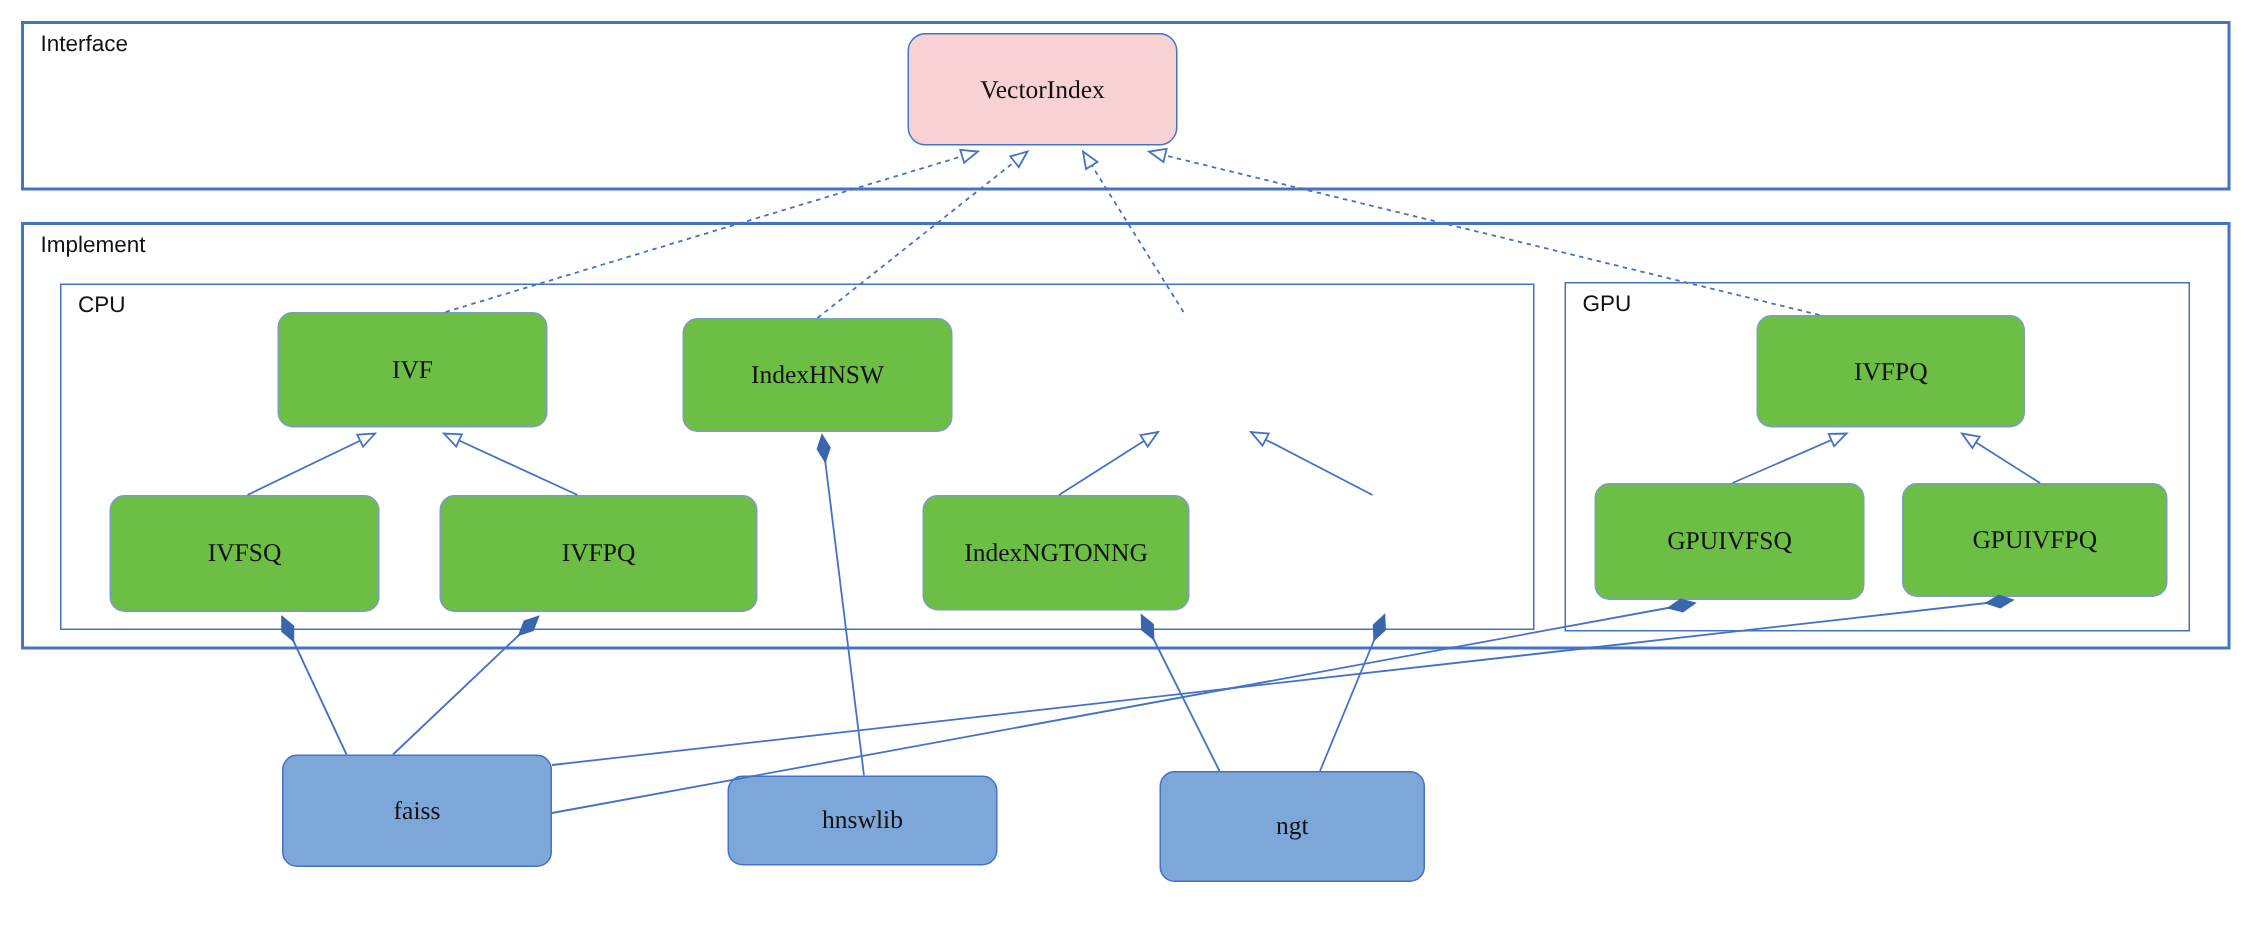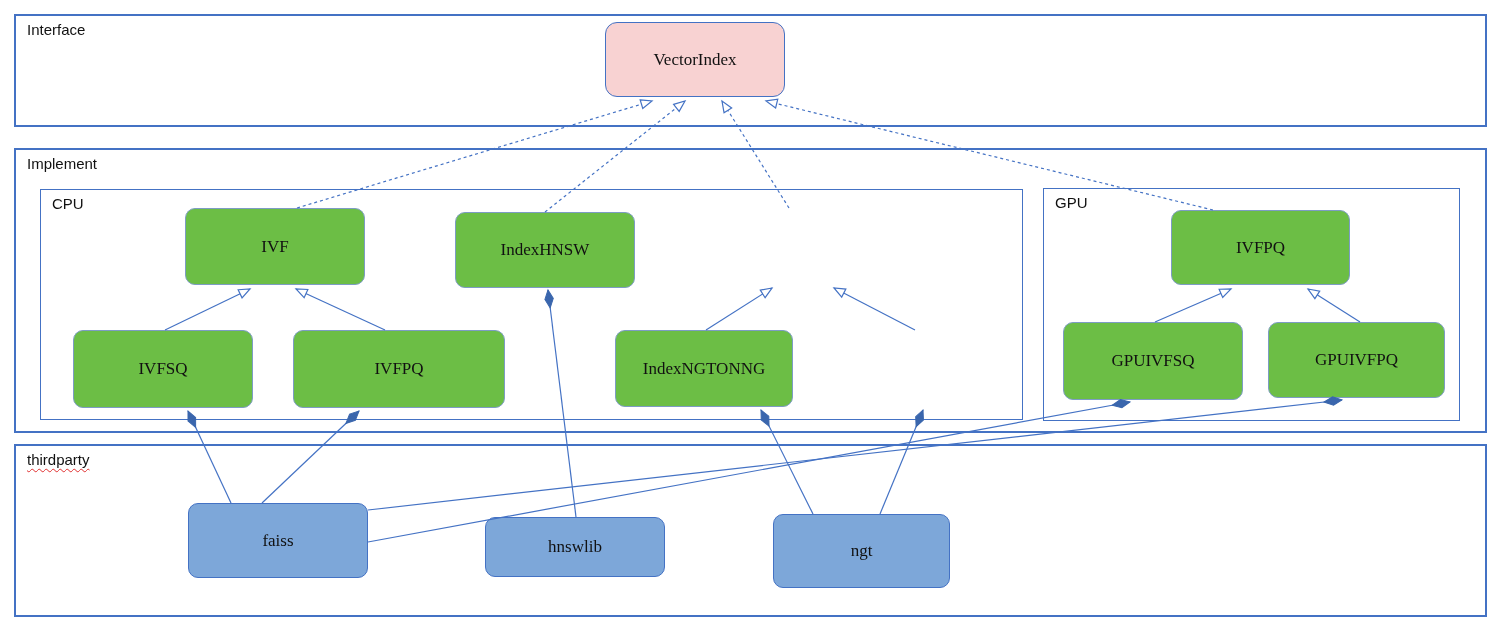--- a/index.html
+++ b/index.html
@@ -71,23 +71,20 @@
   </div>
 
   <div class="container-box inner" style="left:40px; top:189px; width:983px; height:231px;">
     <span class="container-label">CPU</span>
   </div>
 
   <div class="container-box inner" style="left:1043px; top:188px; width:417px; height:233px;text-align:center;">
     <span class="container-label">GPU</span>
   </div>
 
-  <div class="container-box" style="left:14px; top:444px; width:1473px; height:173px;">
-    <span class="container-label squiggle">thirdparty</span>
-  </div>
 
   <div class="node node-pink" style="left:605px; top:22px; width:180px; height:75px;">
     <span>VectorIndex</span>
   </div>
 
   <div class="node node-green" style="left:185px; top:208px; width:180px; height:77px;">
     <span>IVF</span>
   </div>
 
   <div class="node node-green" style="left:455px; top:212px; width:180px; height:76px;">

